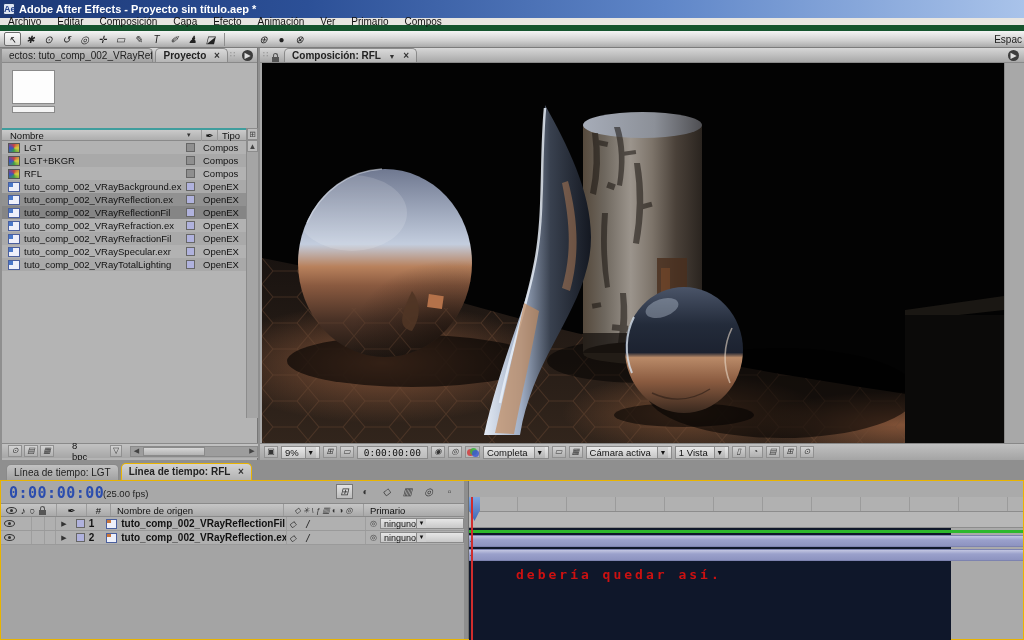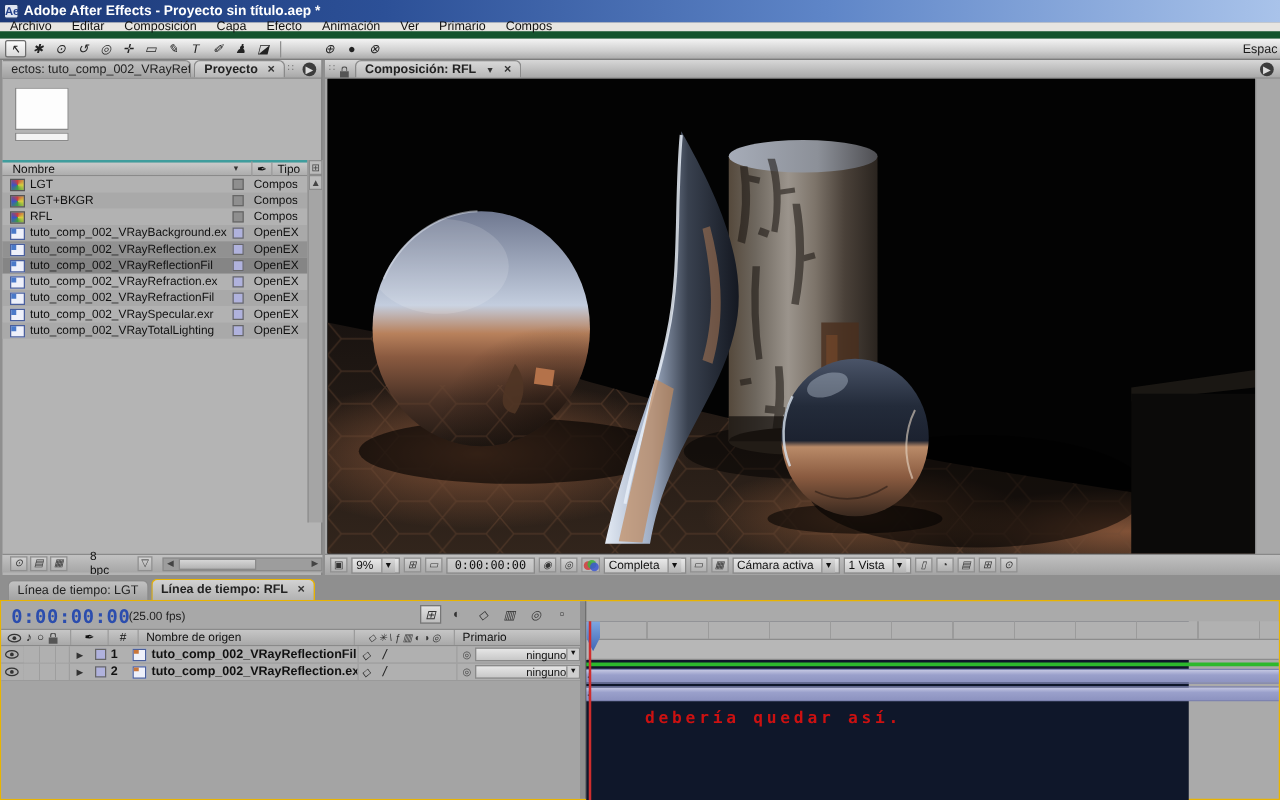--- a/index.html
+++ b/index.html
@@ -145,21 +145,21 @@
   .l-num { width:18px; font-weight:bold; }
   .l-ico { width:11px; height:10px; background:#eef0fa; border:1px solid #4a5f9d; margin-right:4px; position:relative; }
   .l-ico::after { content:""; position:absolute; left:0; top:0; width:4px; height:3px; background:#c9763a; }
   .l-name { width:168px; font-weight:bold; white-space:nowrap; overflow:hidden; }
   .l-sw { width:80px; display:flex; align-items:center; gap:10px; padding-left:2px;
     font-size:9px; color:#222; border-left:1px solid #9e9e9e; height:100%; }
   .l-parent { flex:1; display:flex; align-items:center; gap:3px; padding-left:4px;
     border-left:1px solid #9e9e9e; height:100%; }
   .pick-whip { font-size:8px; color:#444; }
   .parent-dd { width:84px; height:11px; background:linear-gradient(#e6e6e6,#c8c8c8); border:1px solid #8a8a8a;
-    font-size:9px; display:flex; align-items:center; padding-left:3px; justify-content:flex-end; }
+    font-size:9px; display:flex; align-items:center; padding-left:3px; justify-content:flex-start; }
   .parent-dd .btn { width:10px; height:9px; border-left:1px solid #8a8a8a; font-size:6px;
     text-align:center; line-height:9px; background:#cfcfcf; }
   #tl-left-rest { left:0; top:64px; width:463px; height:94px; background:#a4a4a4; }
   #tl-divider { left:463px; top:0; width:5px; height:158px; background:#8e8e8e; border-right:1px solid #6f6f6f; }
 
   
   #tl-track { left:468px; top:16px; width:482px; height:158px; background:#0f172a; }
   #tl-ruler { left:0; top:0; width:554px; height:15px; background:#b1b1b1; border-bottom:1px solid #8c8c8c;
     background-image:repeating-linear-gradient(to right,transparent 0,transparent 48px,#9b9b9b 48px,#9b9b9b 49px); }
   #tl-band2 { left:0; top:15px; width:554px; height:16px; background:#b7b7b7; border-bottom:1px solid #8c8c8c; }

